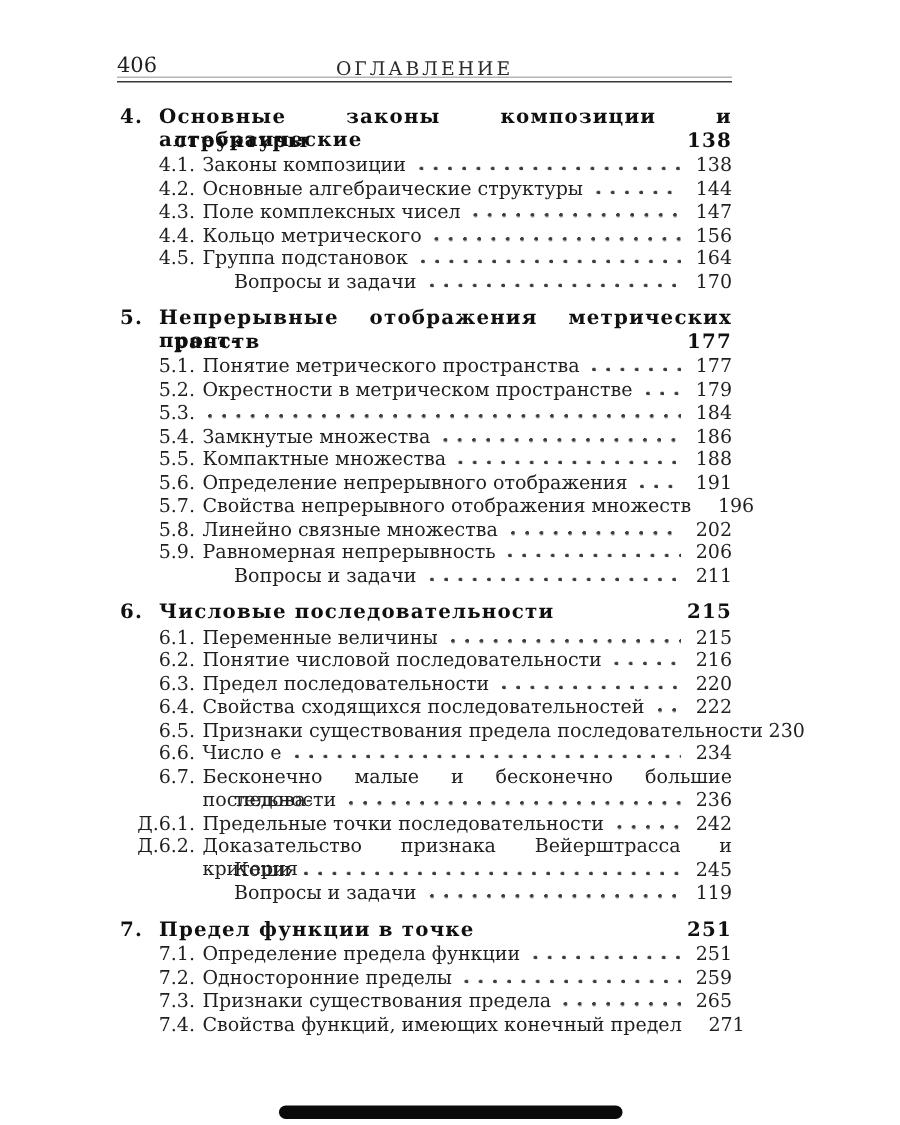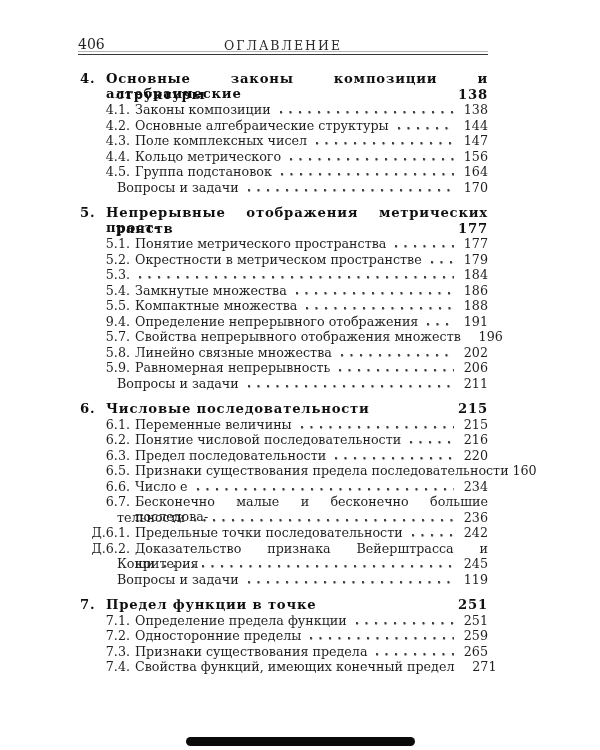--- a/index.html
+++ b/index.html
@@ -30,21 +30,21 @@
   }
   .gap{margin-top:10px;}
   .chapter,.chapter-cont{
     font-weight:bold;font-size:13.2px;letter-spacing:0.8px;
     color:var(--ink-bold,#101010);
   }
   .chapter .num{width:26px;flex:none;}
   .chapter-cont .txt{margin-left:36px;}
   .section .num{width:50px;flex:none;text-align:right;}
   .section .txt{margin-left:5px;}
-  .section-cont .txt,.plain .txt{margin-left:37px;}
+  .section-cont .txt,.plain .txt{margin-left:76px;}
   .just .txt{
     flex:1;min-width:0;white-space:normal;
     text-align:justify;text-align-last:justify;
   }
   .leader{
     flex:1;height:3px;margin:0 6px 0 8px;
     background-image:radial-gradient(circle at 2px 1.3px, var(--leader-dot,#3c3c3c) 1.15px, rgba(0,0,0,0) 1.45px);
     background-size:9.5px 3px;background-repeat:repeat-x;background-position:0 0;
   }
   .spacer{flex:1;height:0;}
@@ -142,21 +142,21 @@
         <span class="leader"></span>
         <span class="pg">186</span>
       </div>
       <div class="line section">
         <span class="num">5.5.</span>
         <span class="txt">Компактные множества</span>
         <span class="leader"></span>
         <span class="pg">188</span>
       </div>
       <div class="line section">
-        <span class="num">9.4.</span>
+        <span class="num">5.6.</span>
         <span class="txt">Определение непрерывного отображения</span>
         <span class="leader"></span>
         <span class="pg">191</span>
       </div>
       <div class="line section">
         <span class="num">5.7.</span>
         <span class="txt">Свойства непрерывного отображения множеств</span>
         <span class="leader"></span>
         <span class="pg">196</span>
       </div>
@@ -195,24 +195,30 @@
         <span class="leader"></span>
         <span class="pg">216</span>
       </div>
       <div class="line section">
         <span class="num">6.3.</span>
         <span class="txt">Предел последовательности</span>
         <span class="leader"></span>
         <span class="pg">220</span>
       </div>
       <div class="line section">
+        <span class="num">6.4.</span>
+        <span class="txt">Свойства сходящихся последовательностей</span>
+        <span class="leader"></span>
+        <span class="pg">222</span>
+      </div>
+      <div class="line section">
         <span class="num">6.5.</span>
         <span class="txt">Признаки существования предела последовательности</span>
         <span class="spacer"></span>
-        <span class="pg">160</span>
+        <span class="pg">230</span>
       </div>
       <div class="line section">
         <span class="num">6.6.</span>
         <span class="txt">Число e</span>
         <span class="leader"></span>
         <span class="pg">234</span>
       </div>
       <div class="line section just">
         <span class="num">6.7.</span>
         <span class="txt">Бесконечно малые и бесконечно большие последова-</span>

